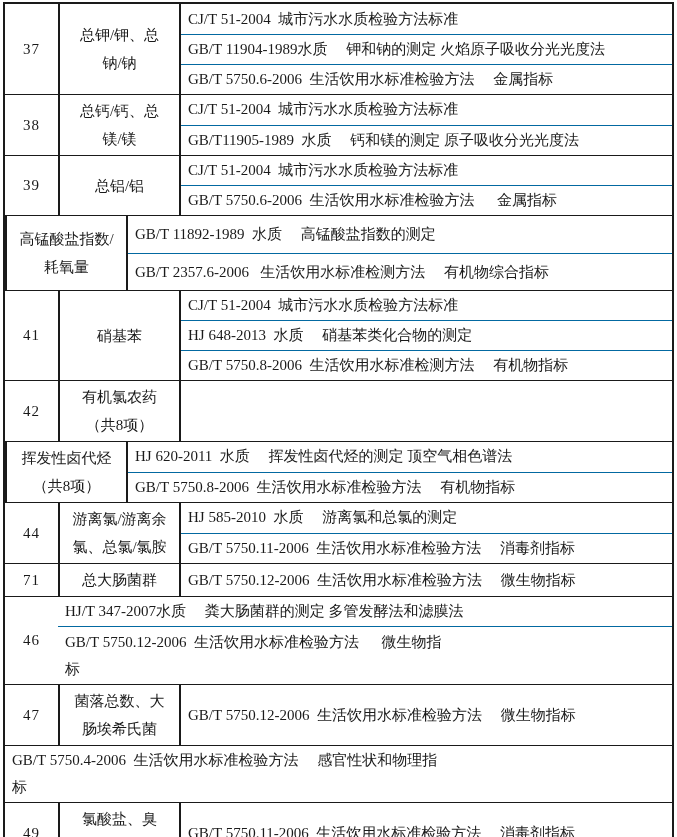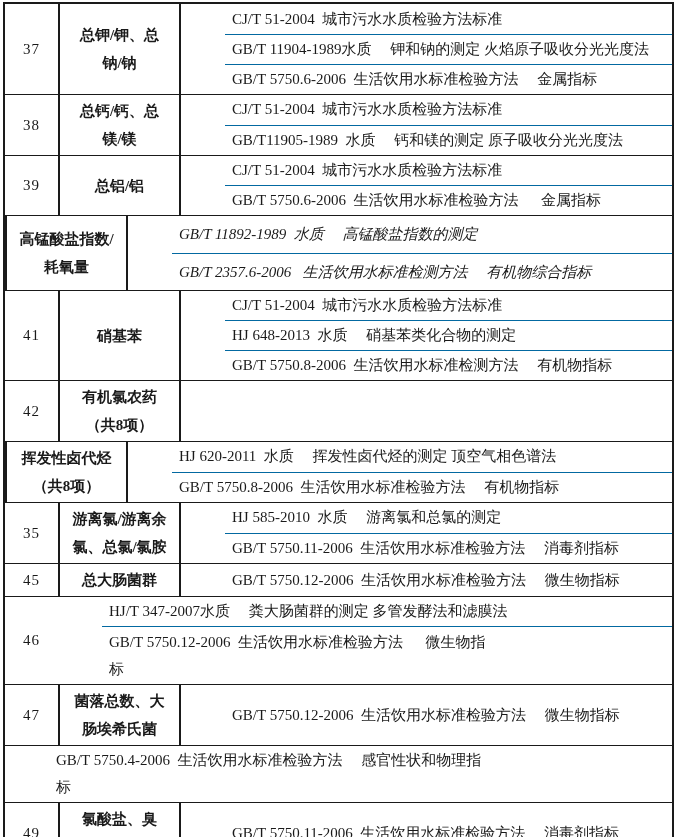--- a/index.html
+++ b/index.html
@@ -21,33 +21,32 @@
     width:53px;flex:0 0 53px;
     display:flex;align-items:center;justify-content:center;
     letter-spacing:1px;
   }
   .name{
     width:123px;flex:0 0 123px;
     border-left:2px solid #1a1a1a;border-right:2px solid #1a1a1a;
     display:flex;align-items:center;justify-content:center;
     text-align:center;white-space:pre-line;line-height:28px;
     padding:2px 4px;
-    font-weight:bold;
   }
-  .stds{flex:1 1 auto;display:flex;flex-direction:column;min-width:0;padding-left:44px;}
+  .stds{flex:1 1 auto;display:flex;flex-direction:column;min-width:0;}
   .std{
     flex:1 1 auto;min-height:28px;
     display:flex;align-items:center;
     padding:1px 4px 1px 7px;
     white-space:pre-wrap;line-height:27px;
     box-sizing:border-box;
   }
   .std + .std{border-top:1px solid #0369a1;}
   .r37 .std{min-height:30px;}
-  .r40 .std{min-height:37px;font-style:italic;}
+  .r40 .std{min-height:37px;}
   .r41 .std{min-height:29px;}
   .r46 .std:last-child{min-height:58px;}
 </style>
 </head>
 <body>
 
 <div class="table">
 
   <div class="row r37">
     <div class="cell num">37</div>
@@ -107,31 +106,31 @@
   <div class="row r43">
     <div class="cell name">挥发性卤代烃
 （共8项）</div>
     <div class="cell stds">
       <div class="std">HJ 620-2011  水质     挥发性卤代烃的测定 顶空气相色谱法</div>
       <div class="std">GB/T 5750.8-2006  生活饮用水标准检验方法     有机物指标</div>
     </div>
   </div>
 
   <div class="row r44">
-    <div class="cell num">35</div>
+    <div class="cell num">44</div>
     <div class="cell name">游离氯/游离余
 氯、总氯/氯胺</div>
     <div class="cell stds">
       <div class="std">HJ 585-2010  水质     游离氯和总氯的测定</div>
       <div class="std">GB/T 5750.11-2006  生活饮用水标准检验方法     消毒剂指标</div>
     </div>
   </div>
 
   <div class="row r45">
-    <div class="cell num">45</div>
+    <div class="cell num">71</div>
     <div class="cell name">总大肠菌群</div>
     <div class="cell stds">
       <div class="std">GB/T 5750.12-2006  生活饮用水标准检验方法     微生物指标</div>
     </div>
   </div>
 
   <div class="row r46">
     <div class="cell num">46</div>
     <div class="cell stds">
       <div class="std">HJ/T 347-2007水质     粪大肠菌群的测定 多管发酵法和滤膜法</div>

